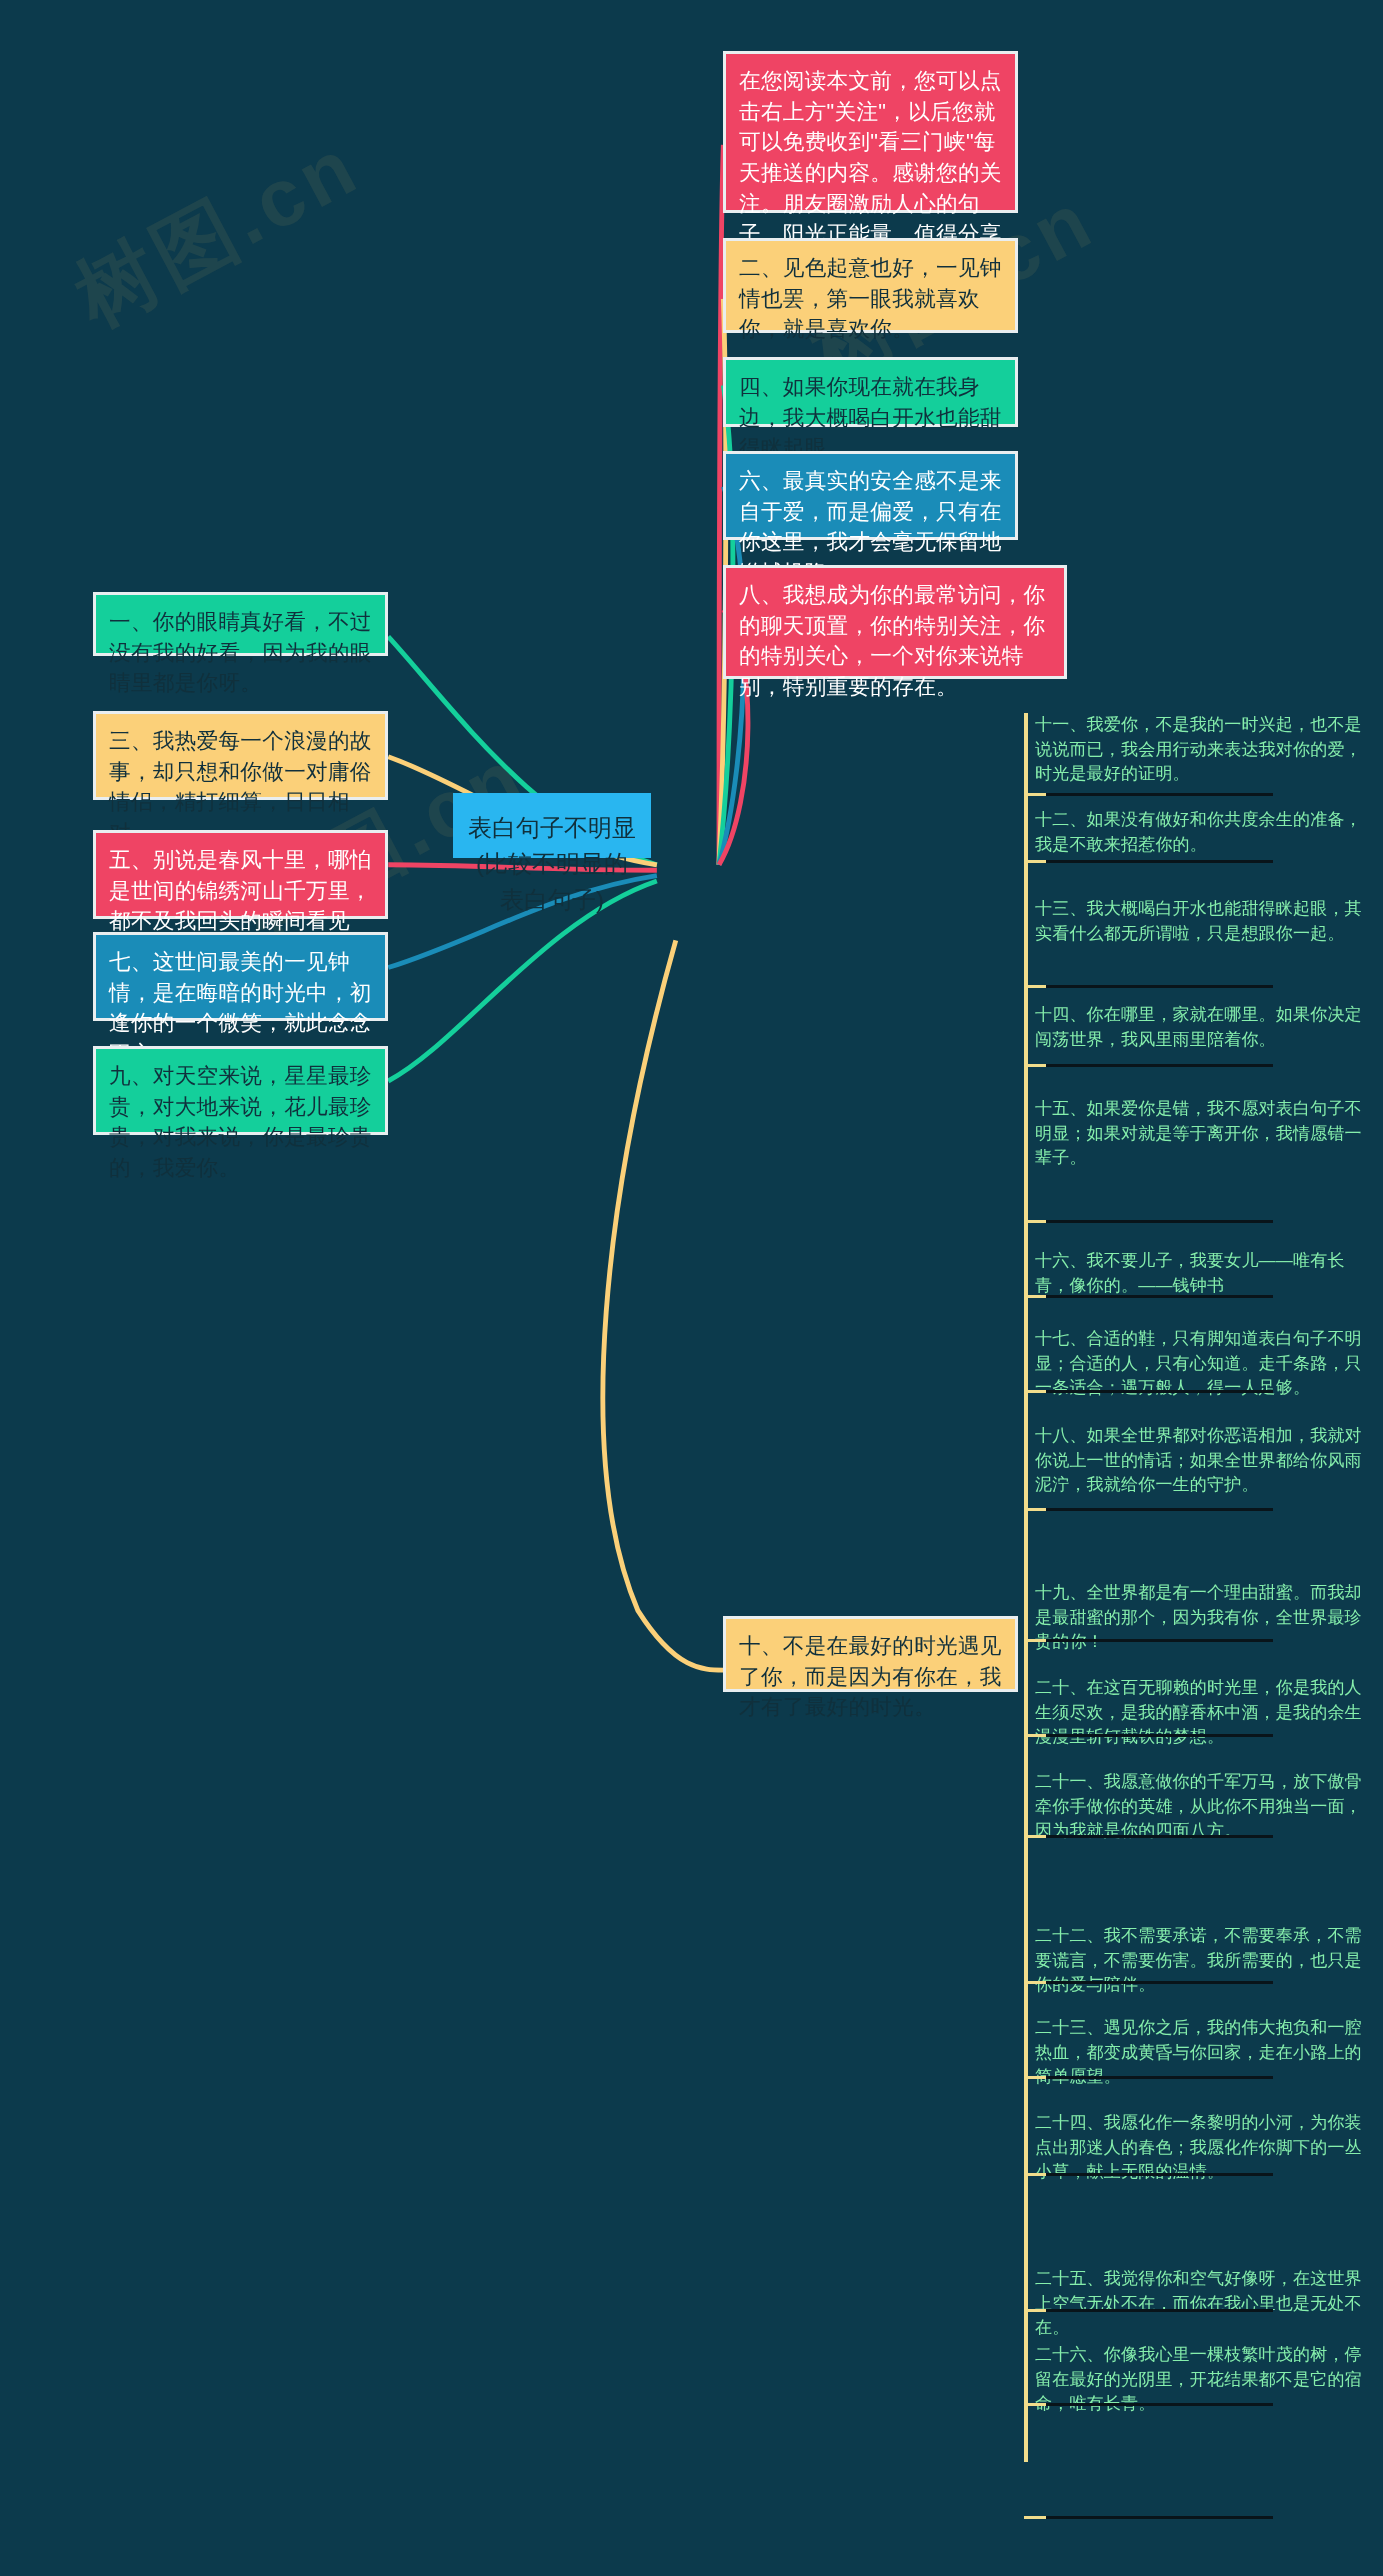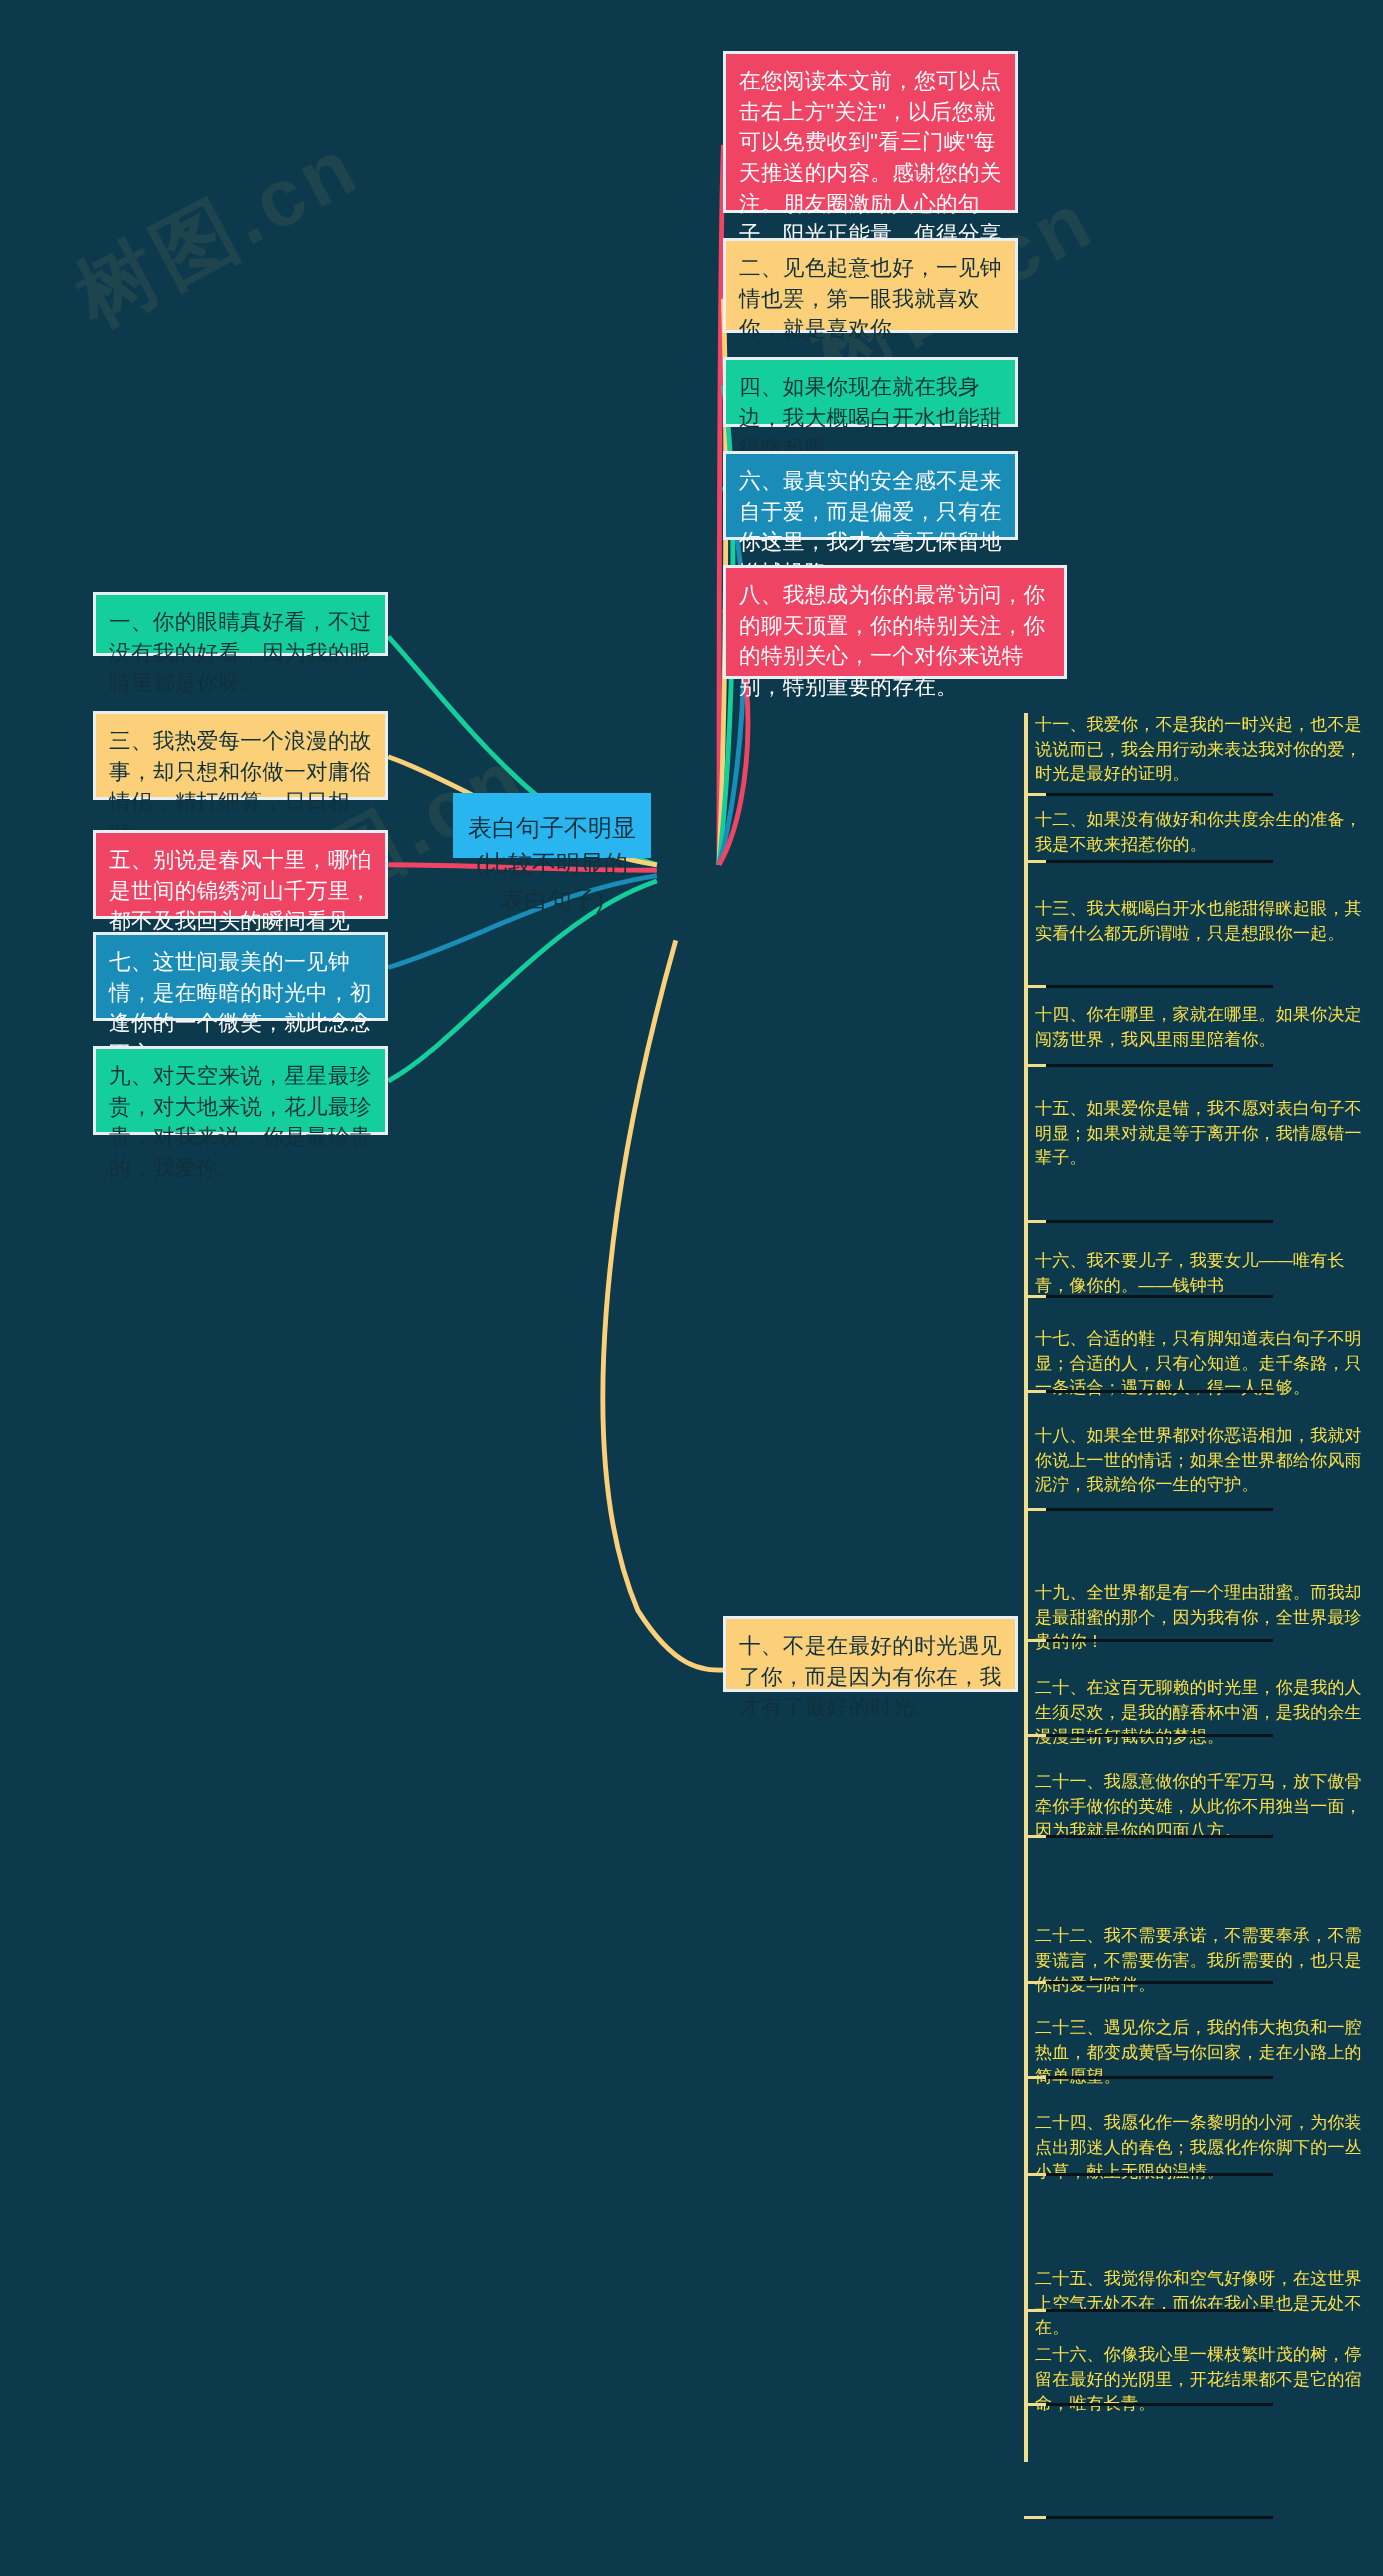--- a/index.html
+++ b/index.html
@@ -34,21 +34,21 @@
     background:#29b6f0;color:#10303c;
     border:3.2px solid #29b6f0;
     font-size:24px;line-height:1.5;text-align:center;
     padding:14px 10.8px;
     word-break:break-all;
   }
 
   
   .rt-item{
     position:absolute;box-sizing:border-box;
-    color:#fde047;font-size:17px;line-height:1.45;
+    color:#86efac;font-size:17px;line-height:1.45;
     letter-spacing:0.2px;word-break:break-all;
     padding-right:5.4px;
   }
   .rt-rule{position:absolute;height:2.7px;background:#09141a;}
   .rt-tick{position:absolute;height:3.2px;background:#f2dd8c;}
   .spine{position:absolute;width:3.8px;background:#f2dd8c;}
 </style>
 </head>
 <body>
 

